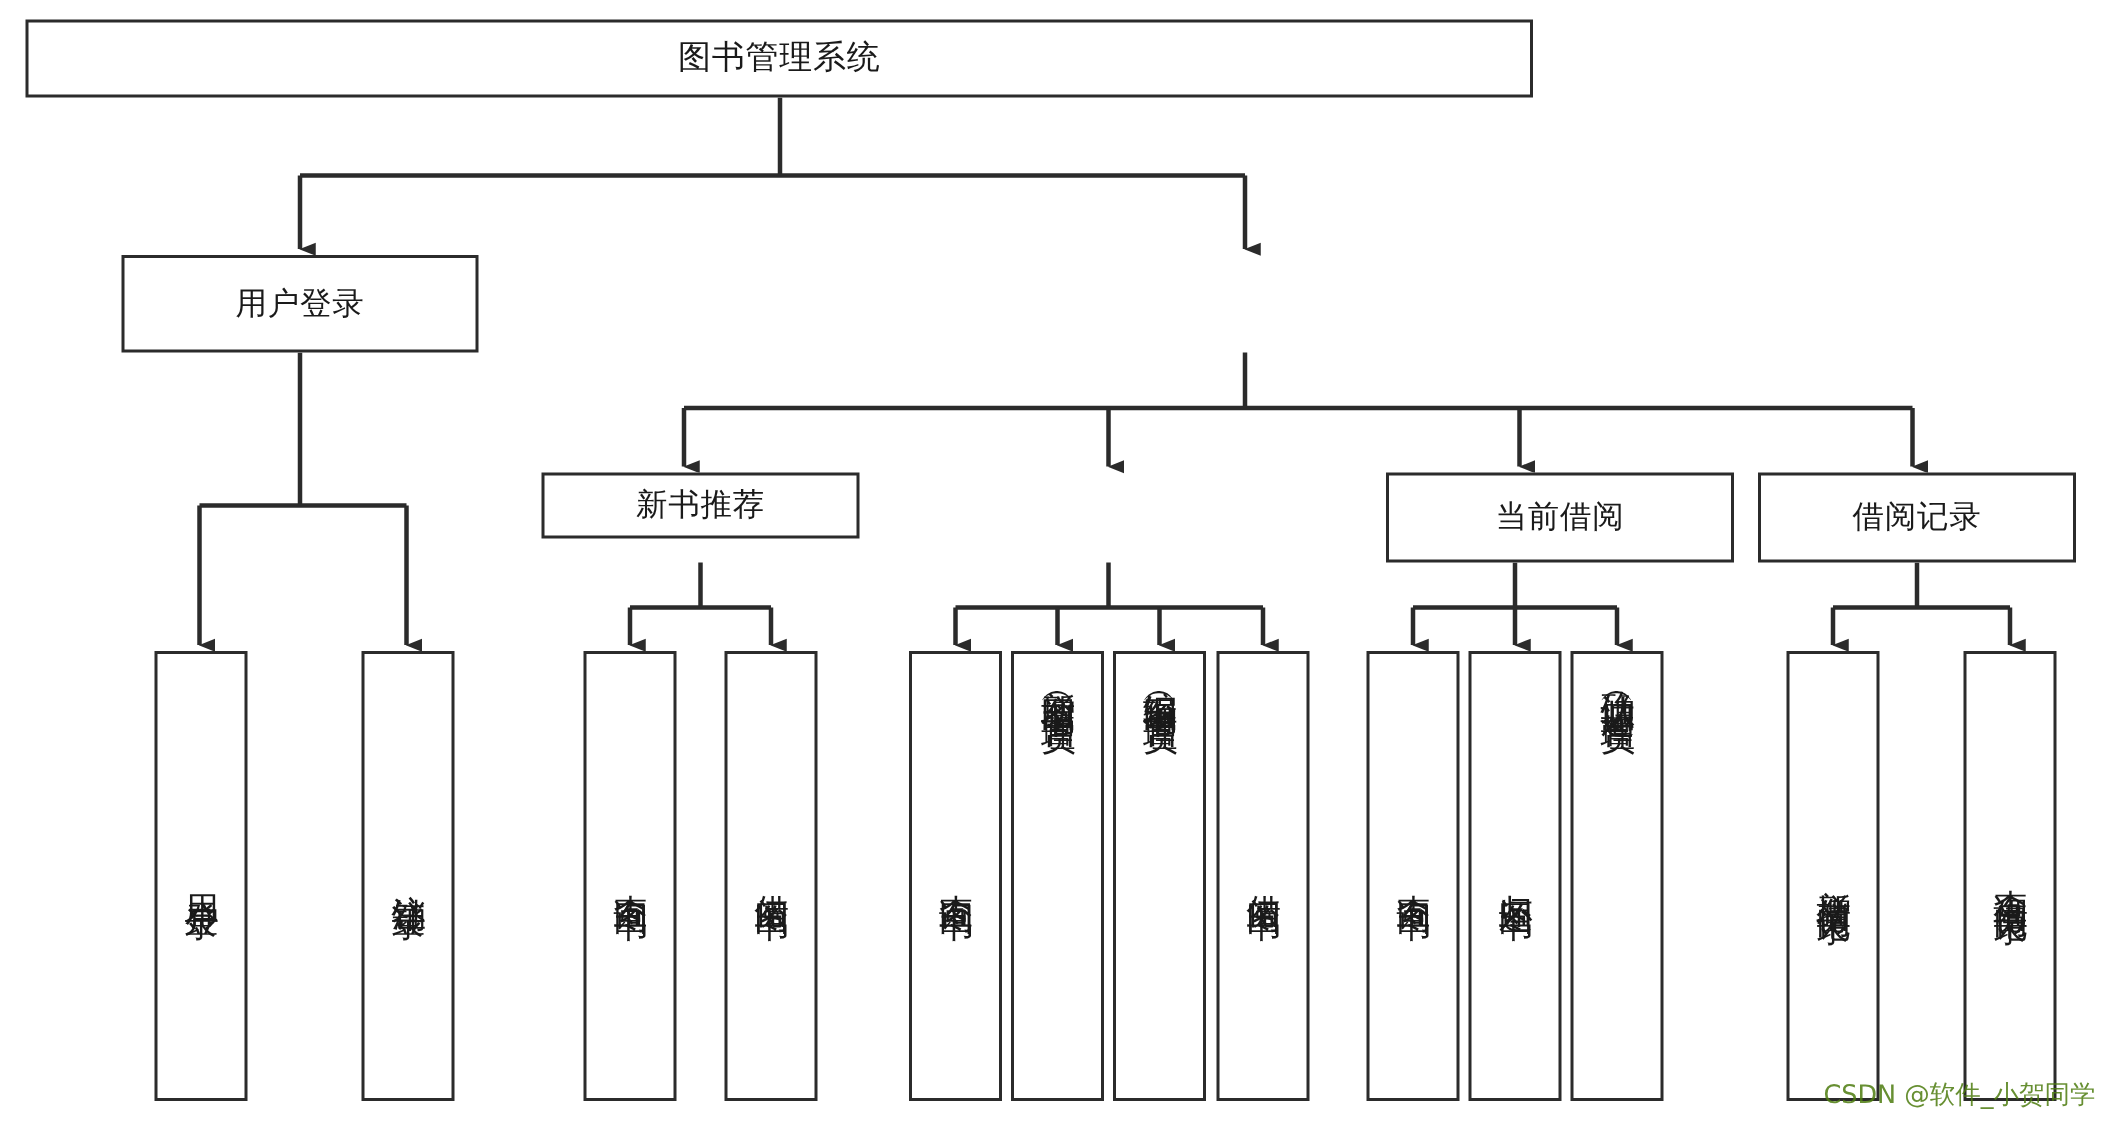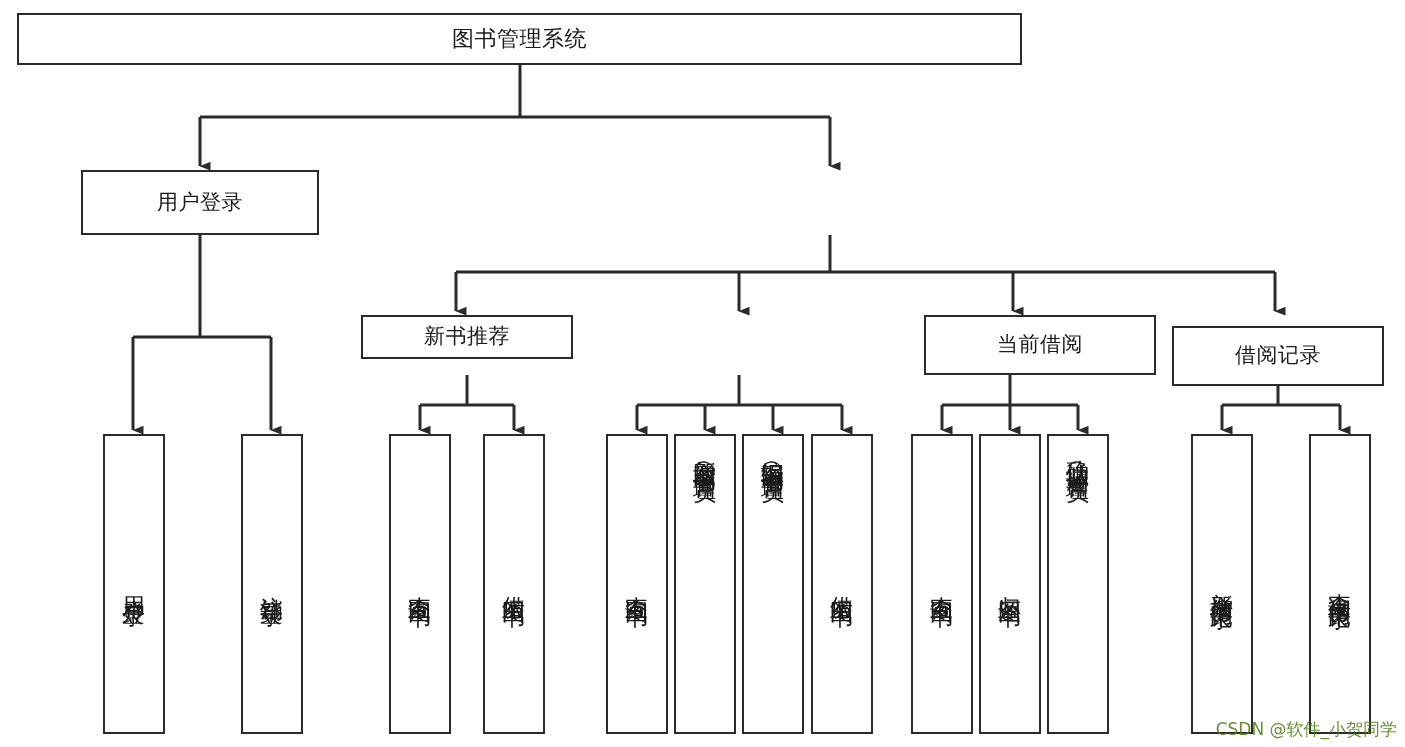--- a/index.html
+++ b/index.html
@@ -148,21 +148,21 @@
 
   <div class="node horiz" style="left:361px; top:315px; width:212px; height:44px;">
     <span class="label">新书推荐</span>
   </div>
 
 
   <div class="node horiz" style="left:904px; top:315px; width:232px; height:60px;margin-left:20px;">
     <span class="label">当前借阅</span>
   </div>
 
-  <div class="node horiz" style="left:1172px; top:326px; width:212px; height:60px;">
+  <div class="node horiz" style="left:1172px; top:315px; width:212px; height:60px;">
     <span class="label">借阅记录</span>
   </div>
 
   <div class="node vert center" style="left:103px; top:434px; width:62px; height:300px;">
     <span class="label">用户登录</span>
   </div>
 
   <div class="node vert center" style="left:241px; top:434px; width:62px; height:300px;">
     <span class="label">注销登录</span>
   </div>

